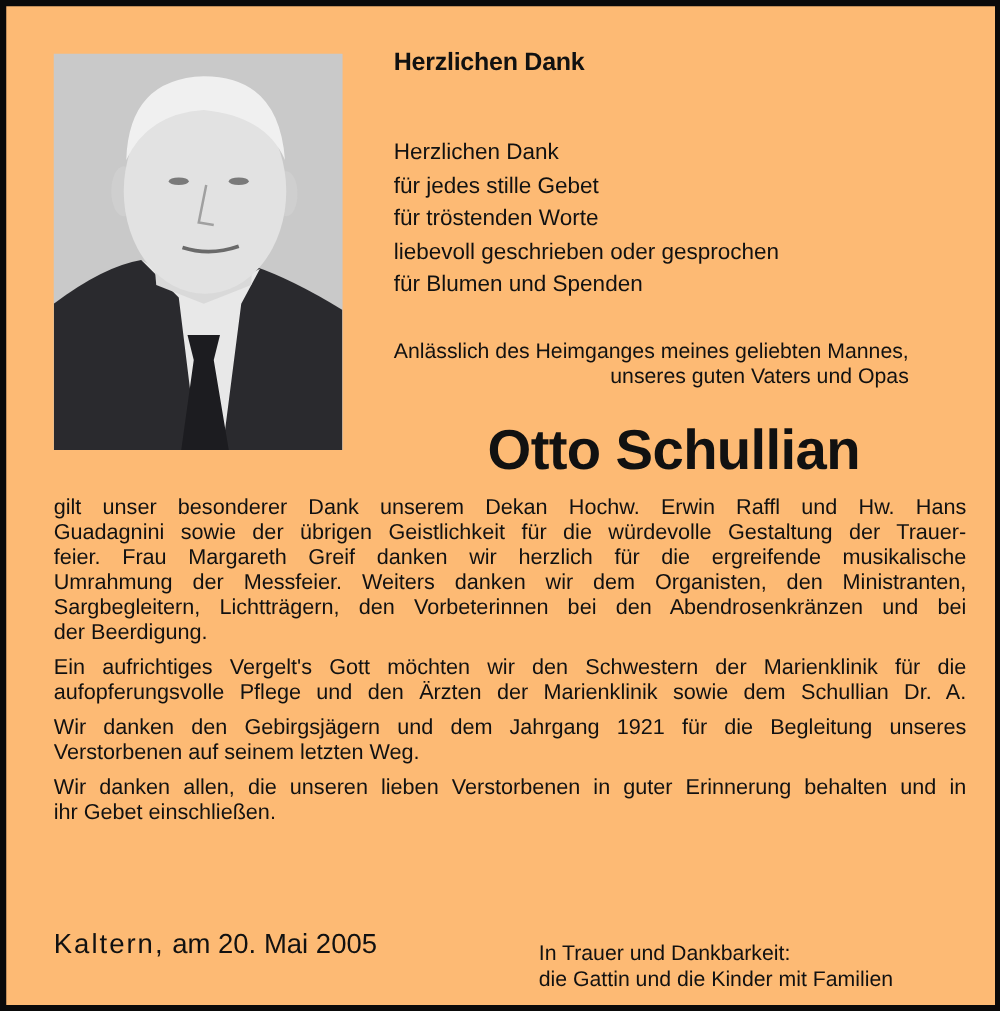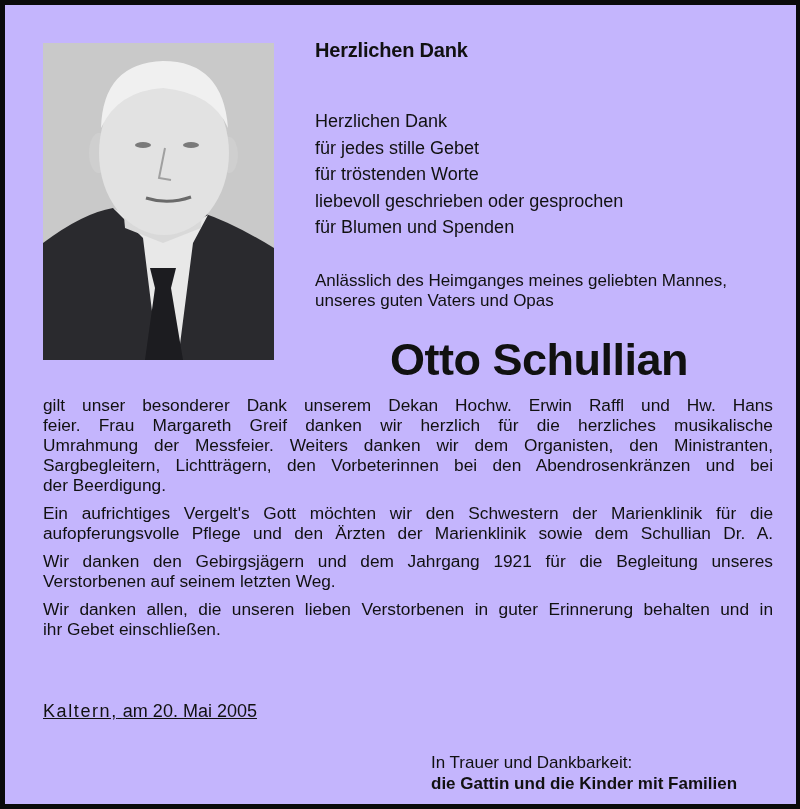--- a/index.html
+++ b/index.html
@@ -1,33 +1,33 @@
 <!DOCTYPE html>
 <html><head>
 <meta charset="utf-8">
 <style>
   html, body { margin: 0; padding: 0; background: #ffffff; }
   body { width: 800px; height: 809px; position: relative; overflow: hidden; font-family: "Liberation Sans", sans-serif; color: #111111; }
-  .frame { position: absolute; left: 0; top: 0; width: 800px; height: 809px; box-sizing: border-box; border-top: 5px solid #0a0a0a; border-left: 5px solid #0a0a0a; border-right: 4px solid #0a0a0a; border-bottom: 5px solid #0a0a0a; background: #c4b5fd; }
+  .frame { position: absolute; left: 0; top: 0; width: 800px; height: 809px; box-sizing: border-box; border-top: 5px solid #0a0a0a; border-left: 5px solid #0a0a0a; border-right: 4px solid #0a0a0a; border-bottom: 5px solid #0a0a0a; background: #fdba74; }
   .photo { position: absolute; left: 38px; top: 38px; width: 231px; height: 317px; background: #c9c9c9; overflow: hidden; }
   .photo svg { display: block; }
   .heading { position: absolute; left: 310px; top: 34px; font-size: 20px; font-weight: bold; letter-spacing: -0.2px; margin: 0; }
   .poem { position: absolute; left: 310px; top: 103px; font-size: 18px; line-height: 26.5px; margin: 0; padding: 0; list-style: none; }
   .poem li { white-space: nowrap; }
   .intro { position: absolute; left: 310px; top: 266px; font-size: 17px; line-height: 20px; margin: 0; }
-  .intro span { display: block; white-space: nowrap; }
+  .intro span { display: block; white-space: nowrap; text-align: right; }
   .name { position: absolute; left: 385px; top: 330px; font-size: 45px; font-weight: bold; letter-spacing: -0.5px; margin: 0; line-height: 50px; white-space: nowrap; text-align: right; }
   .body { position: absolute; left: 38px; top: 390px; width: 730px; font-size: 17.3px; line-height: 20px; margin: 0; }
   .body p { margin: 0 0 8px 0; text-align: justify; text-align-last: left; }
   .body .line { display: block; white-space: nowrap; text-align: justify; text-align-last: justify; }
   .body .line.last { text-align-last: left; }
-  .place-date { position: absolute; left: 38px; top: 696px; font-size: 18px; white-space: nowrap; text-decoration: underline; }
+  .place-date { position: absolute; left: 38px; top: 737px; font-size: 22px; white-space: nowrap; }
   .place-date .place { letter-spacing: 1.6px; }
   .signoff { position: absolute; left: 426px; top: 747px; font-size: 17px; line-height: 21px; white-space: nowrap; }
-  .signoff .family { font-weight: bold; display: block; }
+  .signoff .family { font-weight: normal; display: block; }
   .signoff .mourn { display: block; }
 </style>
 </head>
 <body>
 
 <div class="frame">
 
   <div class="photo">
     <svg width="231" height="317" viewBox="0 0 231 317">
       <rect width="231" height="317" fill="#c9c9c9"></rect>
@@ -70,21 +70,22 @@
   <p class="intro">
     <span>Anlässlich des Heimganges meines geliebten Mannes,</span>
     <span>unseres guten Vaters und Opas</span>
   </p>
 
   <h2 class="name">Otto Schullian</h2>
 
   <div class="body">
     <p>
       <span class="line">gilt unser besonderer Dank unserem Dekan Hochw. Erwin Raffl und Hw. Hans</span>
-      <span class="line">feier. Frau Margareth Greif danken wir herzlich für die herzliches musikalische</span>
+      <span class="line">Guadagnini sowie der übrigen Geistlichkeit für die würdevolle Gestaltung der Trauer-</span>
+      <span class="line">feier. Frau Margareth Greif danken wir herzlich für die ergreifende musikalische</span>
       <span class="line">Umrahmung der Messfeier. Weiters danken wir dem Organisten, den Ministranten,</span>
       <span class="line">Sargbegleitern, Lichtträgern, den Vorbeterinnen bei den Abendrosenkränzen und bei</span>
       <span class="line last">der Beerdigung.</span>
     </p>
     <p>
       <span class="line">Ein aufrichtiges Vergelt's Gott möchten wir den Schwestern der Marienklinik für die</span>
       <span class="line">aufopferungsvolle Pflege und den Ärzten der Marienklinik sowie dem Schullian Dr. A.</span>
     </p>
     <p>
       <span class="line">Wir danken den Gebirgsjägern und dem Jahrgang 1921 für die Begleitung unseres</span>

